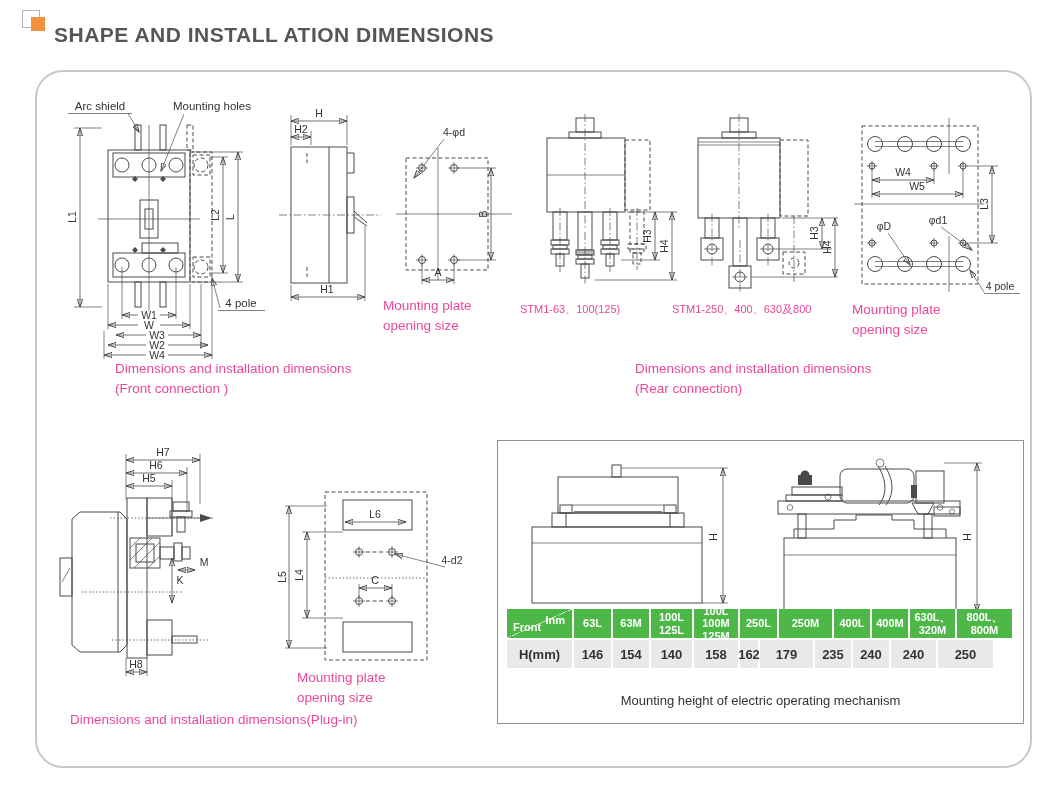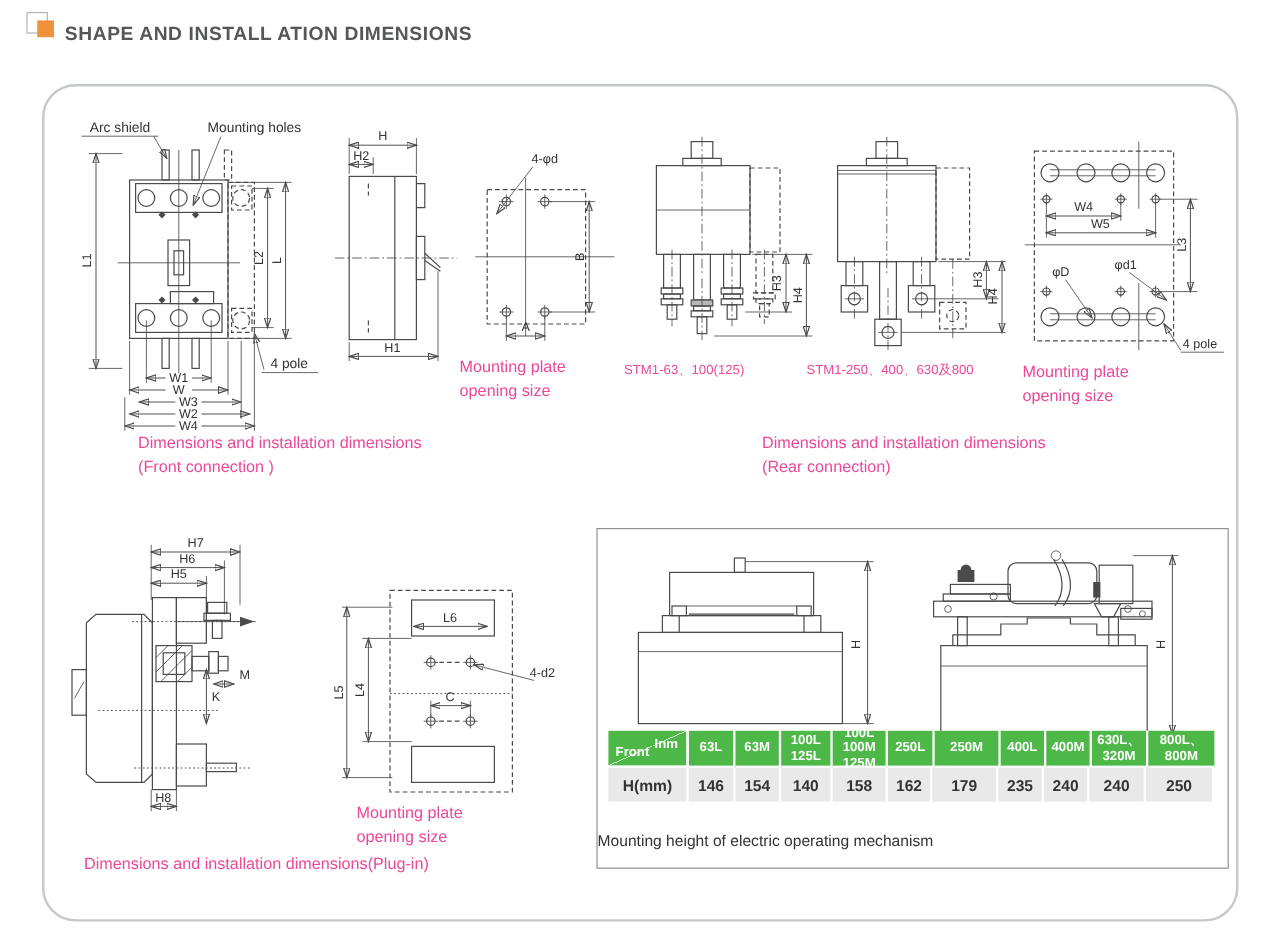--- a/index.html
+++ b/index.html
@@ -2,21 +2,21 @@
 <html><head>
 <meta charset="utf-8">
 <style>
   html,body{margin:0;padding:0;}
   body{width:1060px;height:790px;position:relative;background:#fff;
        font-family:"Liberation Sans",sans-serif;color:#333;overflow:hidden;}
   
   .title-icon-back{position:absolute;left:22px;top:10px;width:16px;height:16px;
        border:1px solid #b5b5b5;background:#fff;}
   .title-icon-front{position:absolute;left:31px;top:17px;width:14px;height:14px;}
-  .page-title{position:absolute;left:54px;top:9px;font-size:16px;font-weight:bold;
+  .page-title{position:absolute;left:54px;top:9px;font-size:21px;font-weight:bold;
        color:#55565a;letter-spacing:.5px;text-align:right;}
   
   .frame{position:absolute;left:35px;top:70px;width:993px;height:694px;
        border:2px solid #c5c9cb;border-radius:28px;}
   
   .drawing{position:absolute;overflow:visible;}
   .drawing line,.drawing rect,.drawing path,.drawing circle,
   .drawing polyline,.drawing polygon{stroke:#4a4a4a;stroke-width:1;fill:none;}
   .drawing .dim{stroke-width:.8;}
   .drawing .thin{stroke-width:.7;}
@@ -27,21 +27,21 @@
   .drawing .grayfill{fill:#b9b9b9;}
   .drawing text{fill:#333;font-size:10.5px;stroke:none;text-anchor:middle;
        font-family:"Liberation Sans",sans-serif;}
   .drawing text.big{font-size:11.5px;}
   .caption{position:absolute;font-size:13.5px;color:#ec4899;line-height:1.45;}
   .caption.small{font-size:11px;line-height:1.3;}
   .preline{white-space:pre-line;}
   
   .mech-box{position:absolute;left:497px;top:440px;width:525px;height:282px;
        border:1px solid #8f9294;background:#fff;}
-  .mech-caption{position:absolute;left:0;top:252px;width:100%;
+  .mech-caption{position:absolute;left:0;top:252px;width:100%;text-align:center;
        font-size:13px;color:#333;}
   
   .htable{position:absolute;left:9px;top:168px;width:507px;}
   .trow{display:flex;}
   .tcell{box-sizing:border-box;border-right:2px solid #fff;display:flex;
        align-items:center;justify-content:center;text-align:center;font-weight:bold;}
   .tcell:last-child{border-right:none;}
   .hrow .tcell{height:31px;background:#4db848;color:#fff;font-weight:bold;
        font-size:11px;line-height:1.12;border-bottom:2px solid #fff;}
   .vrow .tcell{height:28px;background:#e9e9e9;color:#333;font-size:13px;}
@@ -577,21 +577,21 @@
 320M</div>
       <div class="tcell preline" style="width:55px">800L、
 800M</div>
     </div>
     <div class="trow vrow">
       <div class="tcell" style="width:67px">H(mm)</div>
       <div class="tcell" style="width:39px">146</div>
       <div class="tcell" style="width:38px">154</div>
       <div class="tcell" style="width:43px">140</div>
       <div class="tcell" style="width:46px">158</div>
-      <div class="tcell" style="width:37px">162</div>
+      <div class="tcell" style="width:20px">162</div>
       <div class="tcell" style="width:55px">179</div>
       <div class="tcell" style="width:38px">235</div>
       <div class="tcell" style="width:38px">240</div>
       <div class="tcell" style="width:47px">240</div>
       <div class="tcell" style="width:55px">250</div>
     </div>
   </div>
 
   <div class="mech-caption">Mounting height of electric operating mechanism</div>
 </div>

